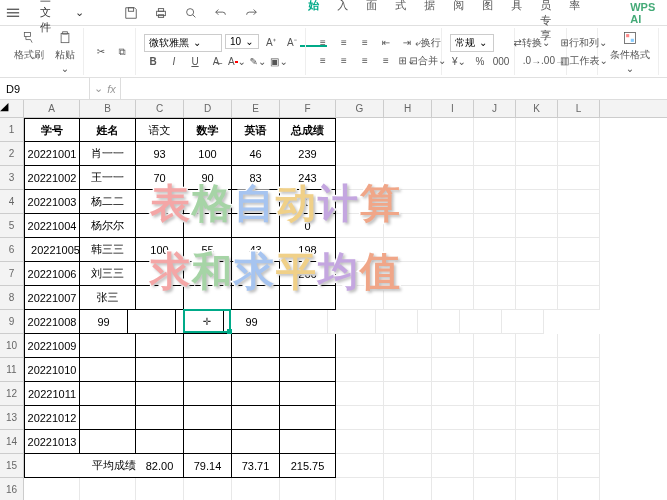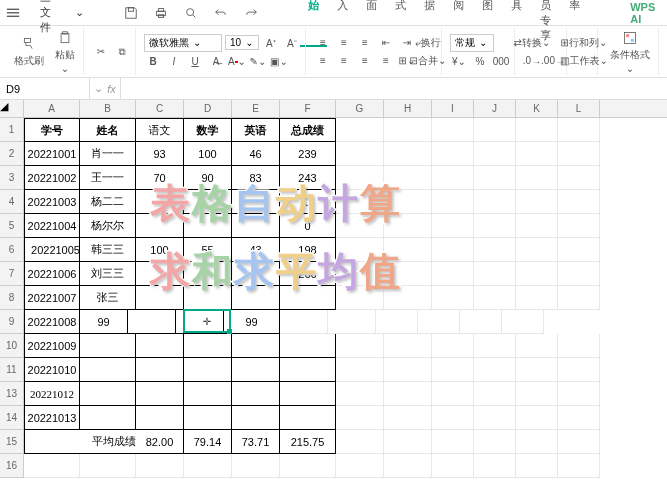--- a/index.html
+++ b/index.html
@@ -10,21 +10,21 @@
 .menubar .mfile { font-size: 11px; color: #333; padding: 0 4px; cursor: pointer; }
 .menubar .tabs { display: flex; gap: 2px; margin-left: 6px; }
 .menubar .tab { padding: 4px 8px; font-size: 11px; color: #555; cursor: pointer; }
 .menubar .tab.active { color: #0a8; border-bottom: 2px solid #0a8; font-weight: bold; }
 .menubar .ai { margin-left: 6px; font-size: 11px; color: #4a7; font-weight: bold; }
 .menubar .search { margin-left: 4px; }
 
 .ribbon { display: flex; align-items: center; height: 52px; background: #fff; border-bottom: 1px solid #e0e0e0; padding: 2px 6px; gap: 4px; }
 .rgroup { display: flex; flex-direction: column; gap: 2px; padding: 0 4px; border-right: 1px solid #eee; height: 100%; justify-content: center; }
 .rgroup.row2 { display: flex; flex-direction: column; gap: 2px; }
-.rline { display: flex; align-items: center; gap: 3px; }
+.rline { display: flex; align-items: flex-start; gap: 3px; }
 .rbtn { display: flex; flex-direction: column; align-items: center; gap: 1px; padding: 2px 4px; cursor: pointer; font-size: 10px; color: #555; }
 .rbtn .ico { width: 18px; height: 18px; display: flex; align-items: center; justify-content: center; }
 .rsmall { width: 18px; height: 16px; display: flex; align-items: center; justify-content: center; cursor: pointer; color: #555; font-size: 10px; }
 .rsel { border: 1px solid #ccc; padding: 1px 4px; font-size: 10px; display: flex; align-items: center; gap: 4px; cursor: pointer; background: #fff; }
 .rlabel { font-size: 10px; color: #555; white-space: nowrap; }
 
 .fxbar { display: flex; align-items: center; height: 22px; border-bottom: 1px solid #ddd; }
 .namebox { width: 90px; border-right: 1px solid #ddd; padding: 0 6px; font-size: 11px; height: 100%; display: flex; align-items: center; }
 .fxbtns { display: flex; border-right: 1px solid #ddd; height: 100%; align-items: center; padding: 0 4px; gap: 4px; color: #999; }
 .fxinput { flex: 1; padding: 0 6px; font-size: 11px; height: 100%; display: flex; align-items: center; }
@@ -406,22 +406,37 @@
         <div class="cell data" style="width: 48px;"></div>
         <div class="cell data" style="width: 56px;"></div>
         <div class="cell" style="width: 48px;"></div>
         <div class="cell" style="width: 48px;"></div>
         <div class="cell" style="width: 42px;"></div>
         <div class="cell" style="width: 42px;"></div>
         <div class="cell" style="width: 42px;"></div>
         <div class="cell" style="width: 42px;"></div>
       </div>
       <div class="row">
+        <div class="rh">12</div>
+        <div class="cell data dataleft" style="width: 56px;">20221011</div>
+        <div class="cell data" style="width: 56px;"></div>
+        <div class="cell data" style="width: 48px;"></div>
+        <div class="cell data" style="width: 48px;"></div>
+        <div class="cell data" style="width: 48px;"></div>
+        <div class="cell data" style="width: 56px;"></div>
+        <div class="cell" style="width: 48px;"></div>
+        <div class="cell" style="width: 48px;"></div>
+        <div class="cell" style="width: 42px;"></div>
+        <div class="cell" style="width: 42px;"></div>
+        <div class="cell" style="width: 42px;"></div>
+        <div class="cell" style="width: 42px;"></div>
+      </div>
+      <div class="row">
         <div class="rh">13</div>
-        <div class="cell data dataleft" style="width: 56px; font-family: Liberation Serif, serif;">20221012</div>
+        <div class="cell data dataleft" style="width: 56px;">20221012</div>
         <div class="cell data" style="width: 56px;"></div>
         <div class="cell data" style="width: 48px;"></div>
         <div class="cell data" style="width: 48px;"></div>
         <div class="cell data" style="width: 48px;"></div>
         <div class="cell data" style="width: 56px;"></div>
         <div class="cell" style="width: 48px;"></div>
         <div class="cell" style="width: 48px;"></div>
         <div class="cell" style="width: 42px;"></div>
         <div class="cell" style="width: 42px;"></div>
         <div class="cell" style="width: 42px;"></div>

